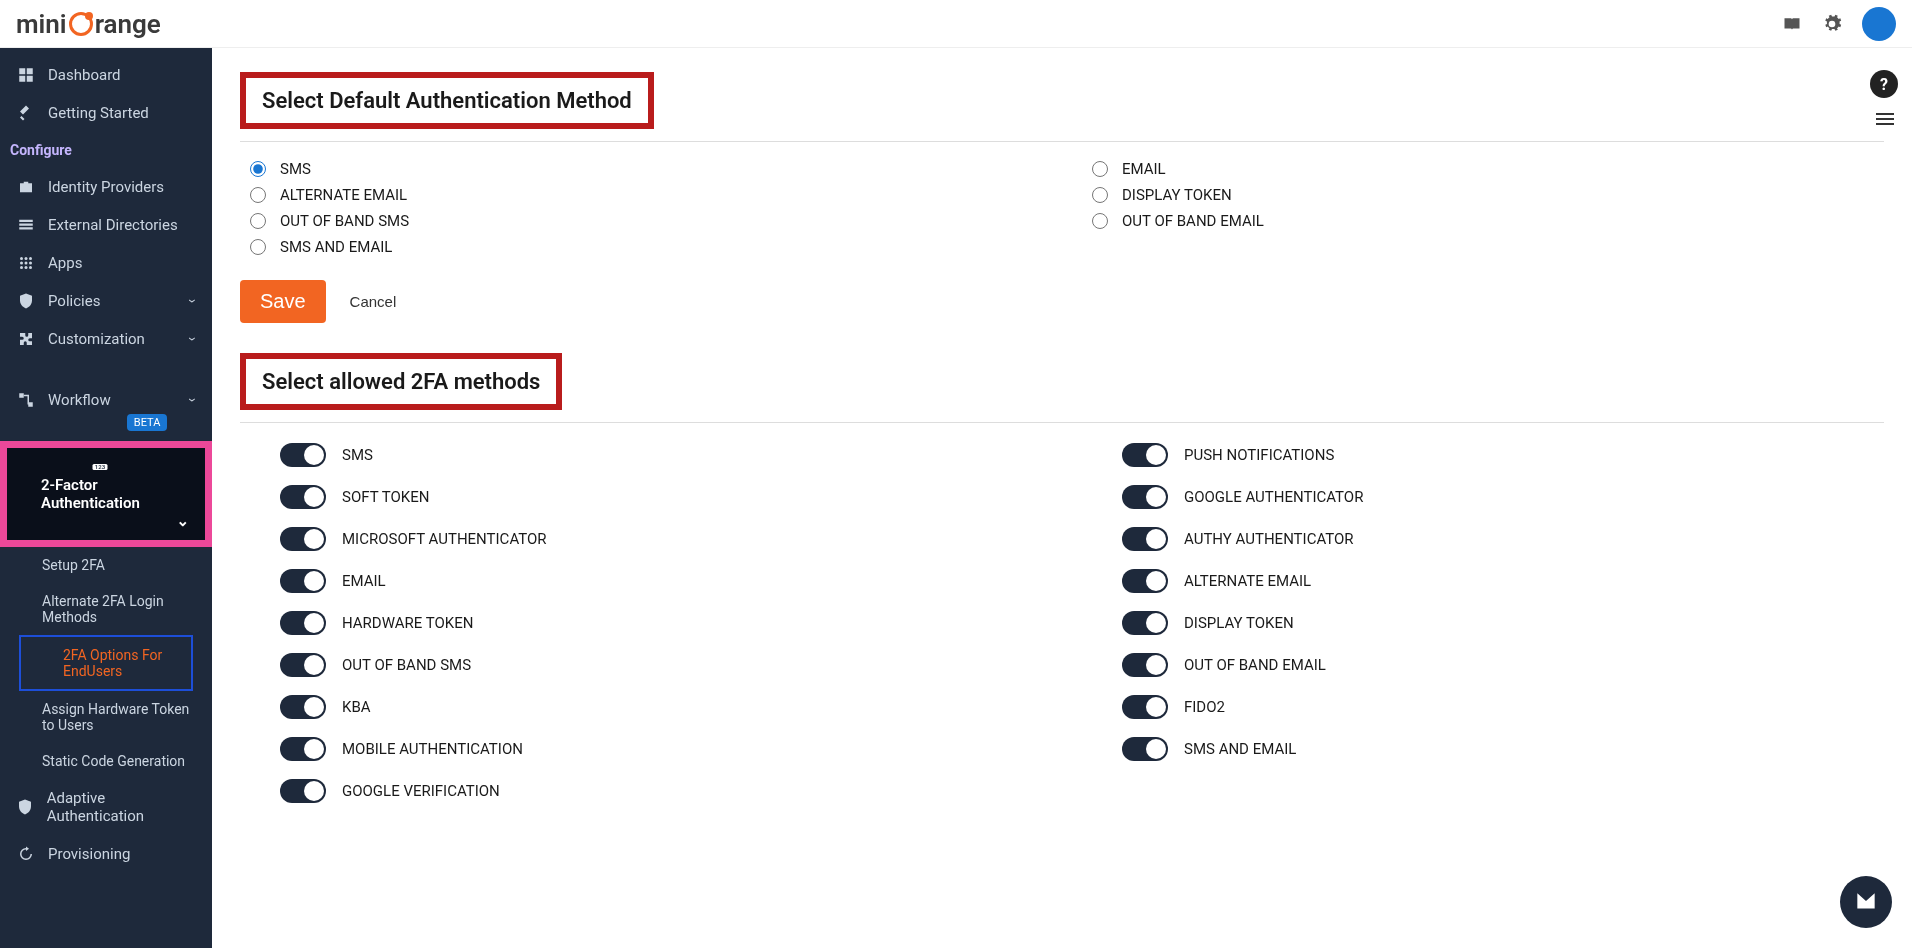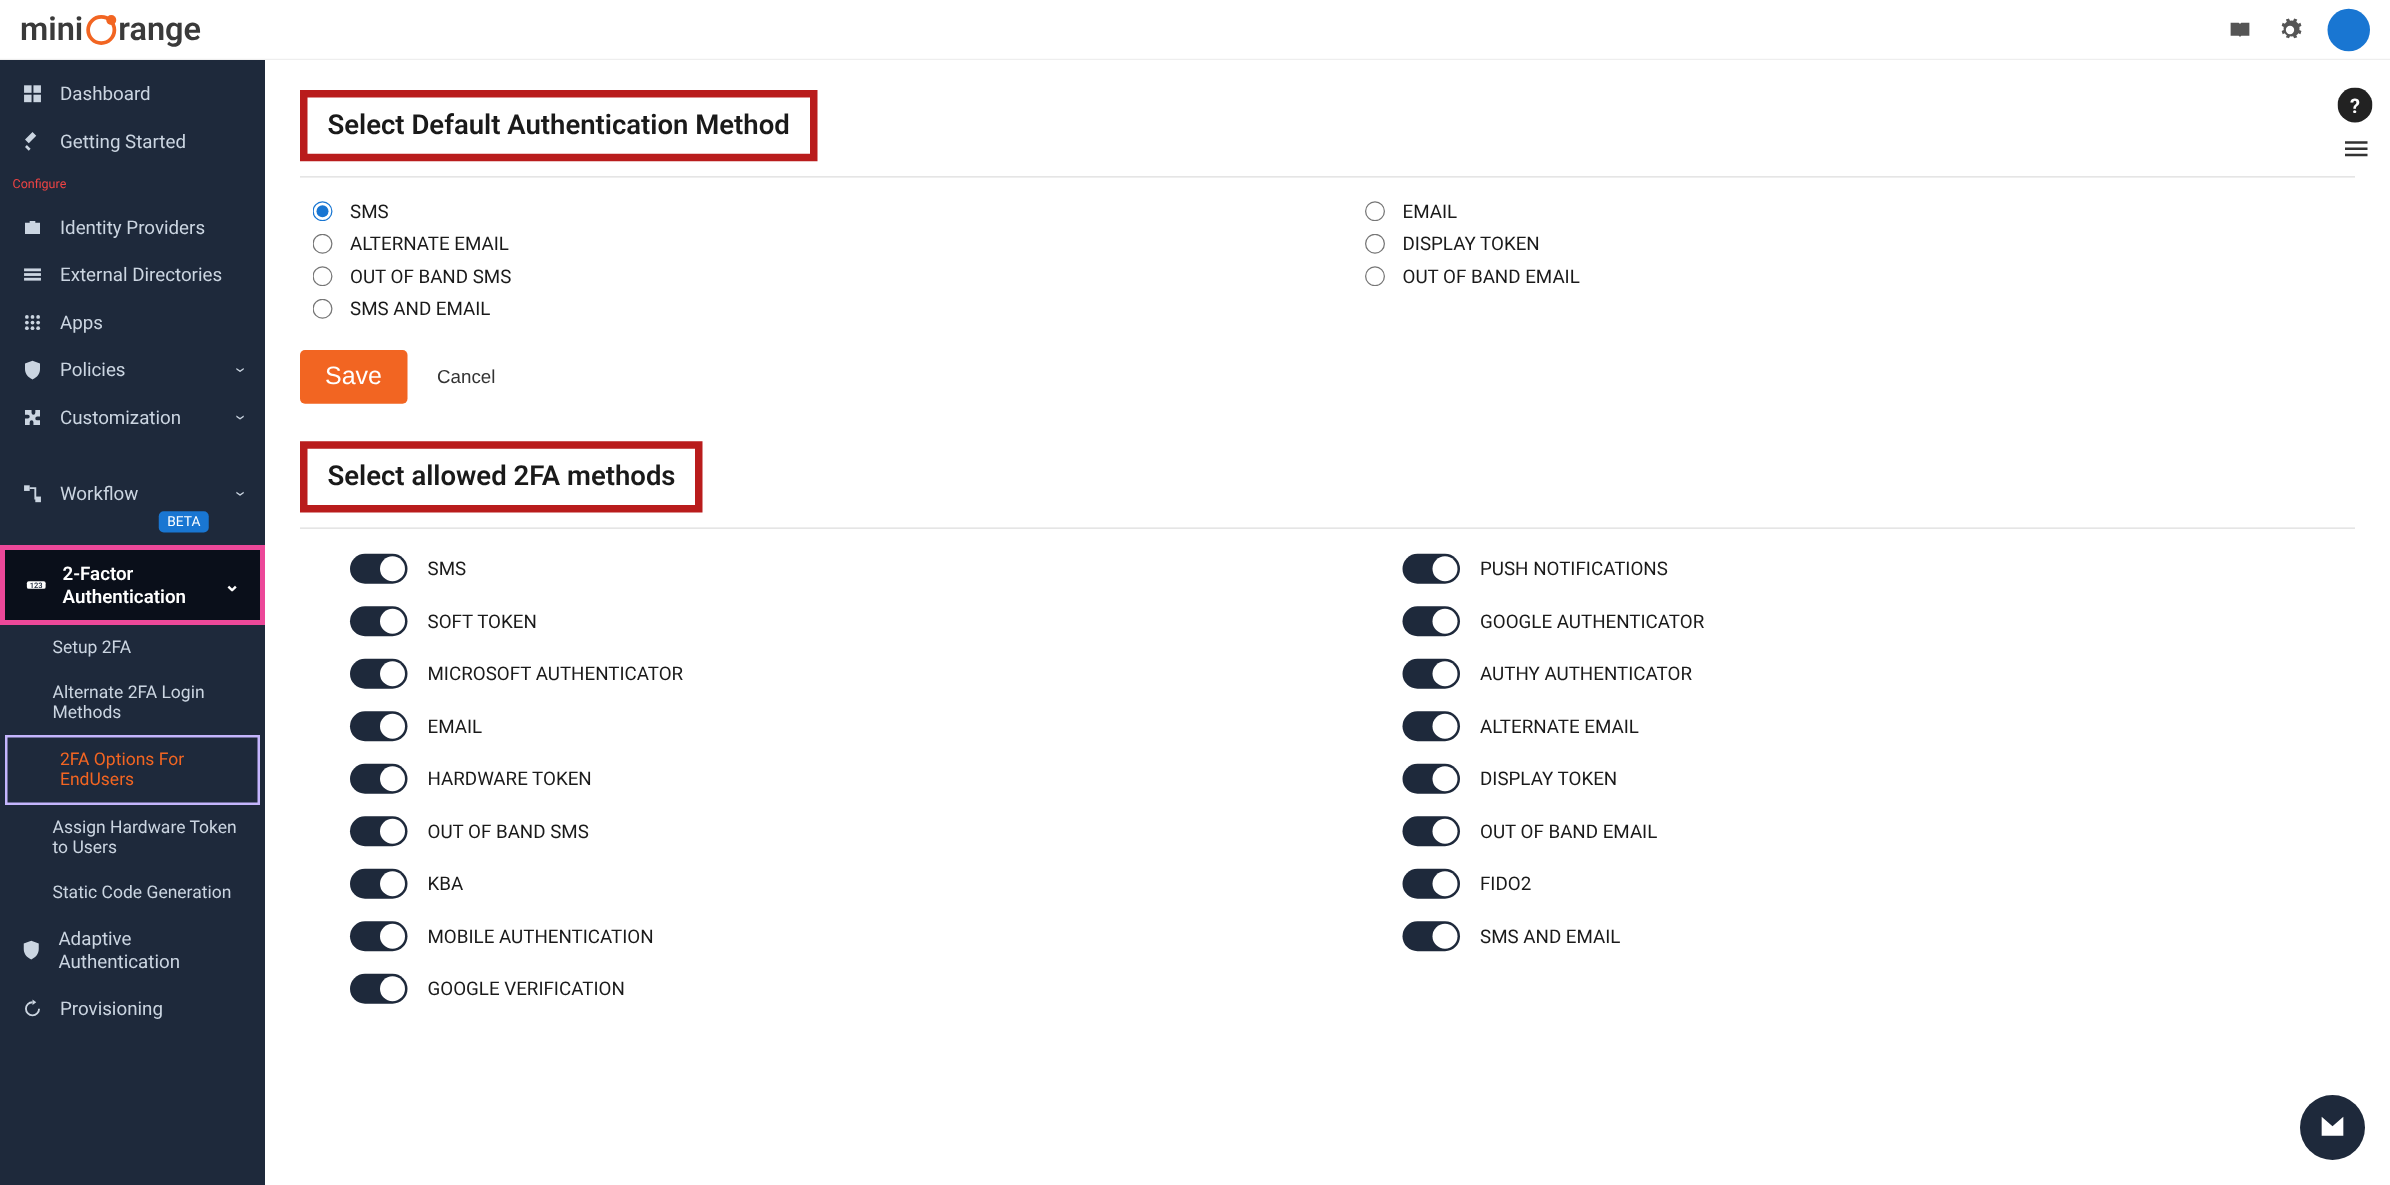--- a/index.html
+++ b/index.html
@@ -16,26 +16,26 @@
   
   
   .layout { display: flex; height: calc(100vh - 48px); }
   .sidebar { width: 212px; background: #1e293b; color: #cbd5e1; overflow-y: auto; padding-top: 8px; }
   .sidebar::-webkit-scrollbar { width: 4px; }
   .nav-item { display: flex; align-items: center; padding: 10px 16px; cursor: pointer; font-size: 15px; position: relative; }
   .nav-item .icon { width: 20px; margin-right: 12px; display: inline-flex; justify-content: center; }
   .nav-item svg { fill: #cbd5e1; }
   .nav-item .chevron { margin-left: auto; transform: rotate(90deg); }
   .nav-item .chevron.down { transform: rotate(0deg); }
-  .nav-section-label { padding: 10px 10px 10px 10px; font-size: 10px; color: #ef4444; }
+  .nav-section-label { padding: 10px 10px 10px 10px; font-size: 14px; color: #c4b5fd; font-weight: bold; }
   .nav-item.active { background: #0a0f1a; color: #fff; font-weight: 600; }
-  .nav-item.highlight-box { border: 4px solid #ec4899; }
+  .nav-item.highlight-box { border: 7px solid #ec4899; flex-direction: column; }
   .sub-item { padding: 10px 16px 10px 42px; font-size: 14px; cursor: pointer; }
   .sub-item.current { color: #f26522; }
-  .sub-item.highlight-box { border: 2px solid #c4b5fd; margin: 0 4px; }
+  .sub-item.highlight-box { border: 2px solid #1d4ed8; margin: 0 19px; }
   .beta-badge { background: #1976d2; color: #fff; font-size: 11px; padding: 2px 7px; border-radius: 4px; margin-left: auto; margin-right: 8px; margin-top: 46px; }
   
   
   .main { flex: 1; padding: 24px 28px; overflow-y: auto; position: relative; }
   .section-title { font-size: 22px; font-weight: 600; border: 6px solid #b91c1c; display: inline-block; padding: 10px 16px; margin-bottom: 4px; }
   .section-hr { border: none; border-top: 1px solid #ddd; margin: 8px 0 18px 0; }
   
   .radio-grid { display: grid; grid-template-columns: 1fr 1fr; gap: 6px 40px; margin-bottom: 24px; }
   .radio-grid .col { display: flex; flex-direction: column; gap: 8px; }
   .radio-row { display: flex; align-items: center; gap: 14px; padding-left: 10px; }

